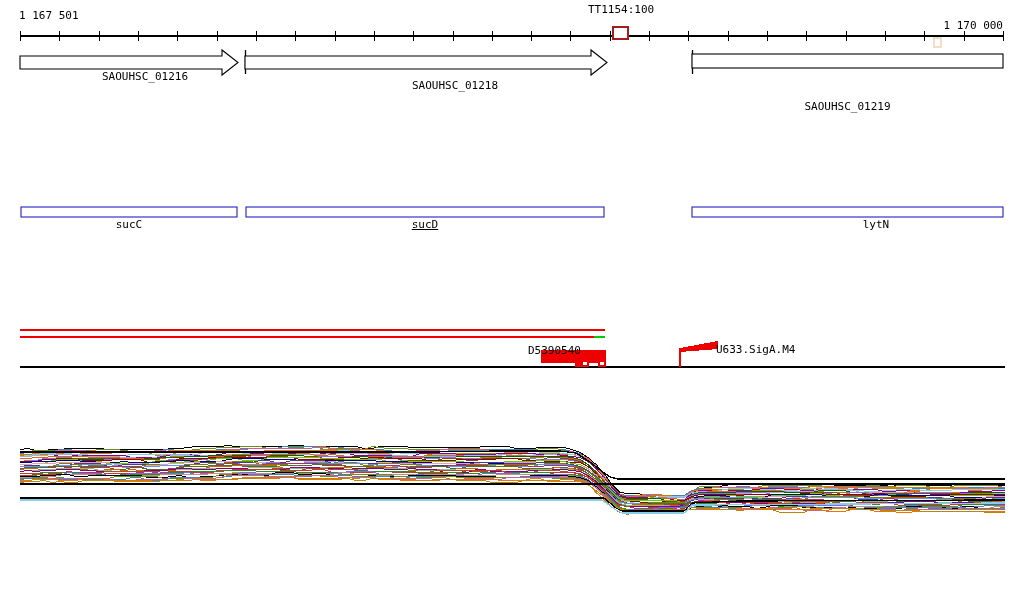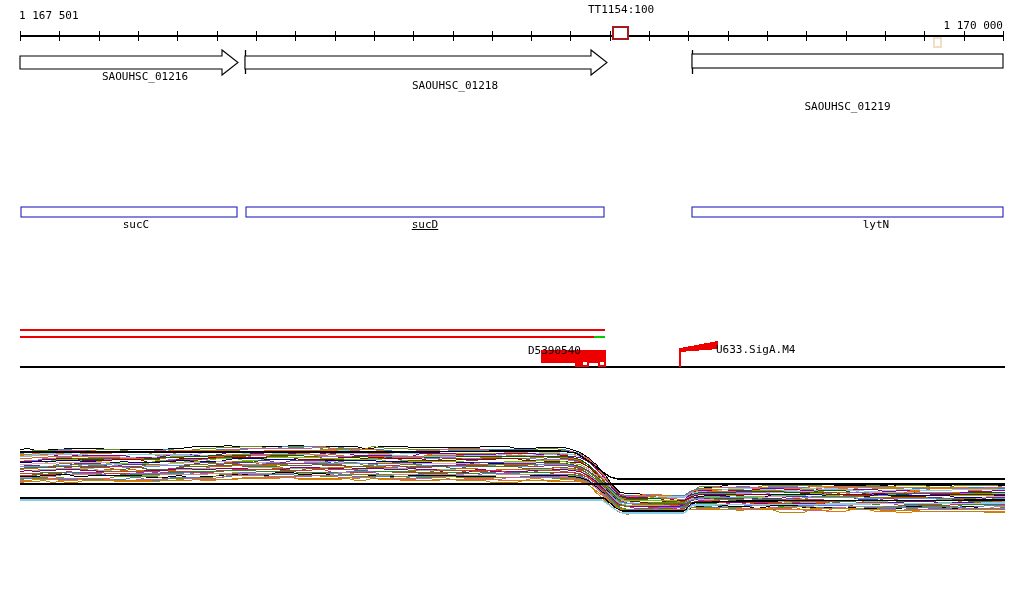--- a/index.html
+++ b/index.html
@@ -162,16 +162,16 @@
 
   <div class="lbl" id="coord-start">1 167 501</div>
   <div class="lbl" id="coord-end">1 170 000</div>
   <div class="lbl" id="marker-label">TT1154:100</div>
   <div class="lbl" id="block-label">D5390540</div>
   <div class="lbl" id="flag-label">U633.SigA.M4</div>
 
 <div class="glabel" style="left: 129px; top: 71px; margin-left: 16px;">SAOUHSC_01216</div>
     <div class="glabel" style="left: 412px; top: 80px; margin-left: 43px;">SAOUHSC_01218</div>
     <div class="glabel" style="left: 847.5px; top: 101px;">SAOUHSC_01219</div>
-    <div class="glabel" style="left: 136px; top: 219px;">sucC</div>
+    <div class="glabel" style="left: 129px; top: 219px;">sucC</div>
     <div class="glabel" style="left: 425px; top: 219px; text-decoration: underline;">sucD</div>
     <div class="glabel" style="left: 876px; top: 219px;">lytN</div>
   </div>
 
 </body></html>

